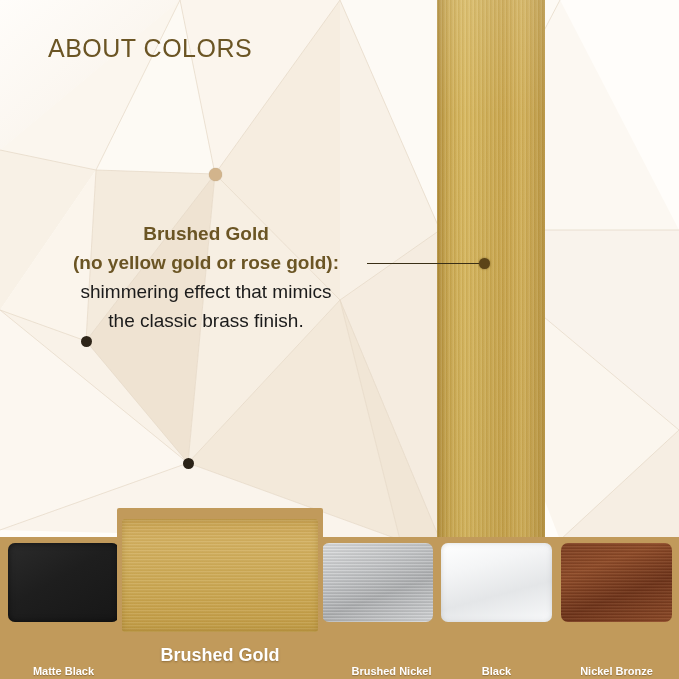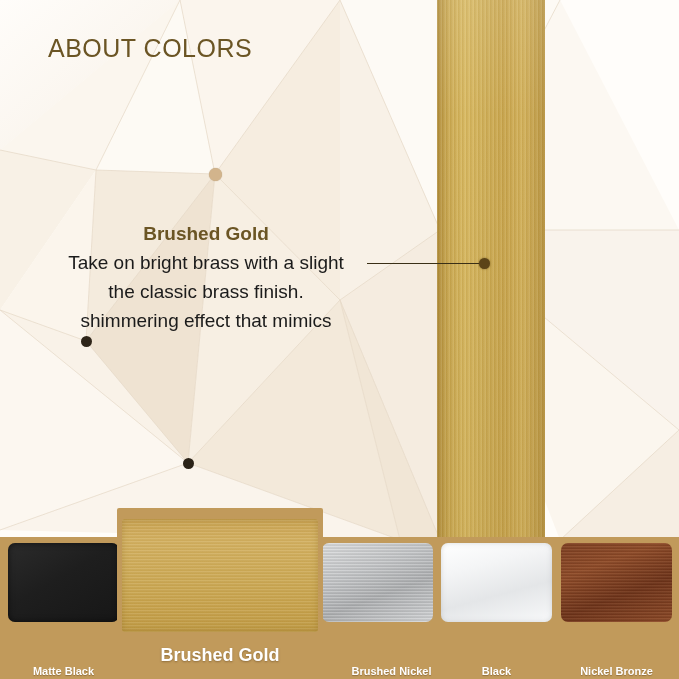--- a/index.html
+++ b/index.html
@@ -257,23 +257,23 @@
   <div class="gold-bar"></div>
 
   <span class="dot dot-beige"></span>
   <span class="dot dot-dark-1"></span>
   <span class="dot dot-dark-2"></span>
 
   <div class="title">ABOUT COLORS</div>
 
   <div class="annotation">
     <span class="ann-head">Brushed Gold</span>
-    <span class="ann-body">Take on bright brass with a slight</span>
+    <span class="ann-sub">(no yellow gold or rose gold):</span>
+    <span class="ann-body">shimmering effect that mimics</span>
     <span class="ann-body">the classic brass finish.</span>
-    <span class="ann-body">shimmering effect that mimics</span>
   </div>
 
   <div class="leader-line"></div>
   <div class="leader-dot"></div>
 
   <div class="swatch-strip"></div>
 
   <div class="swatch sw-matte-black"></div>
   <div class="swatch sw-brushed-nickel"></div>
   <div class="swatch sw-chrome"></div>

